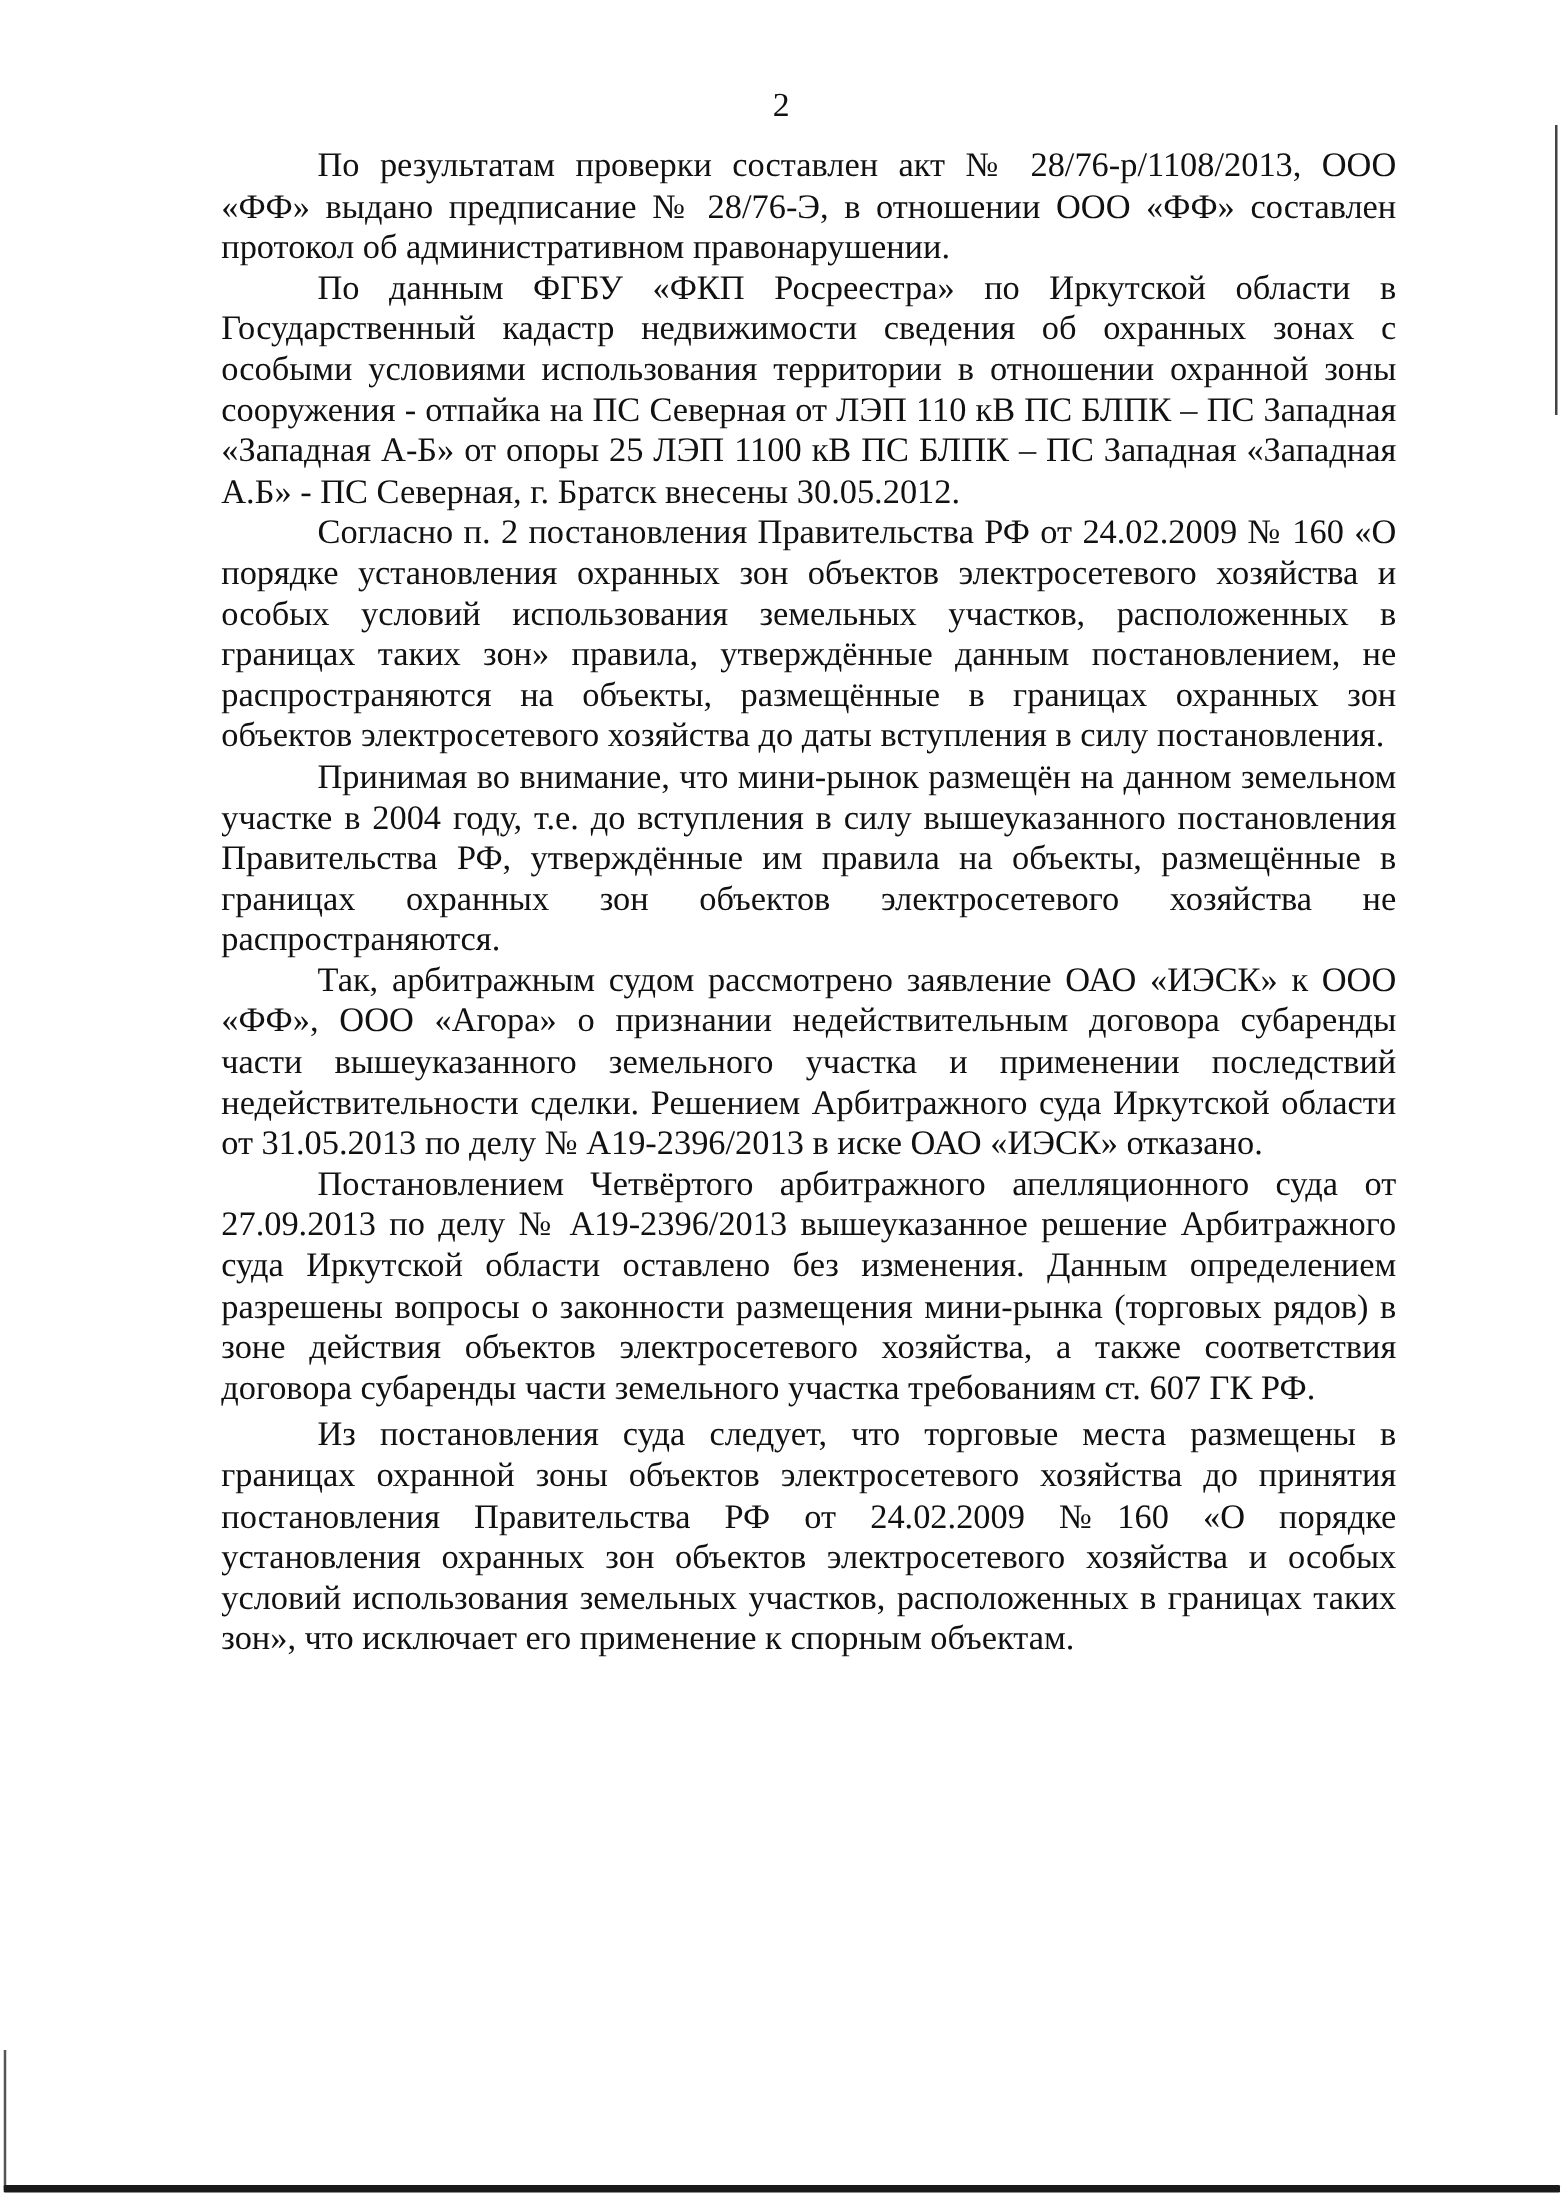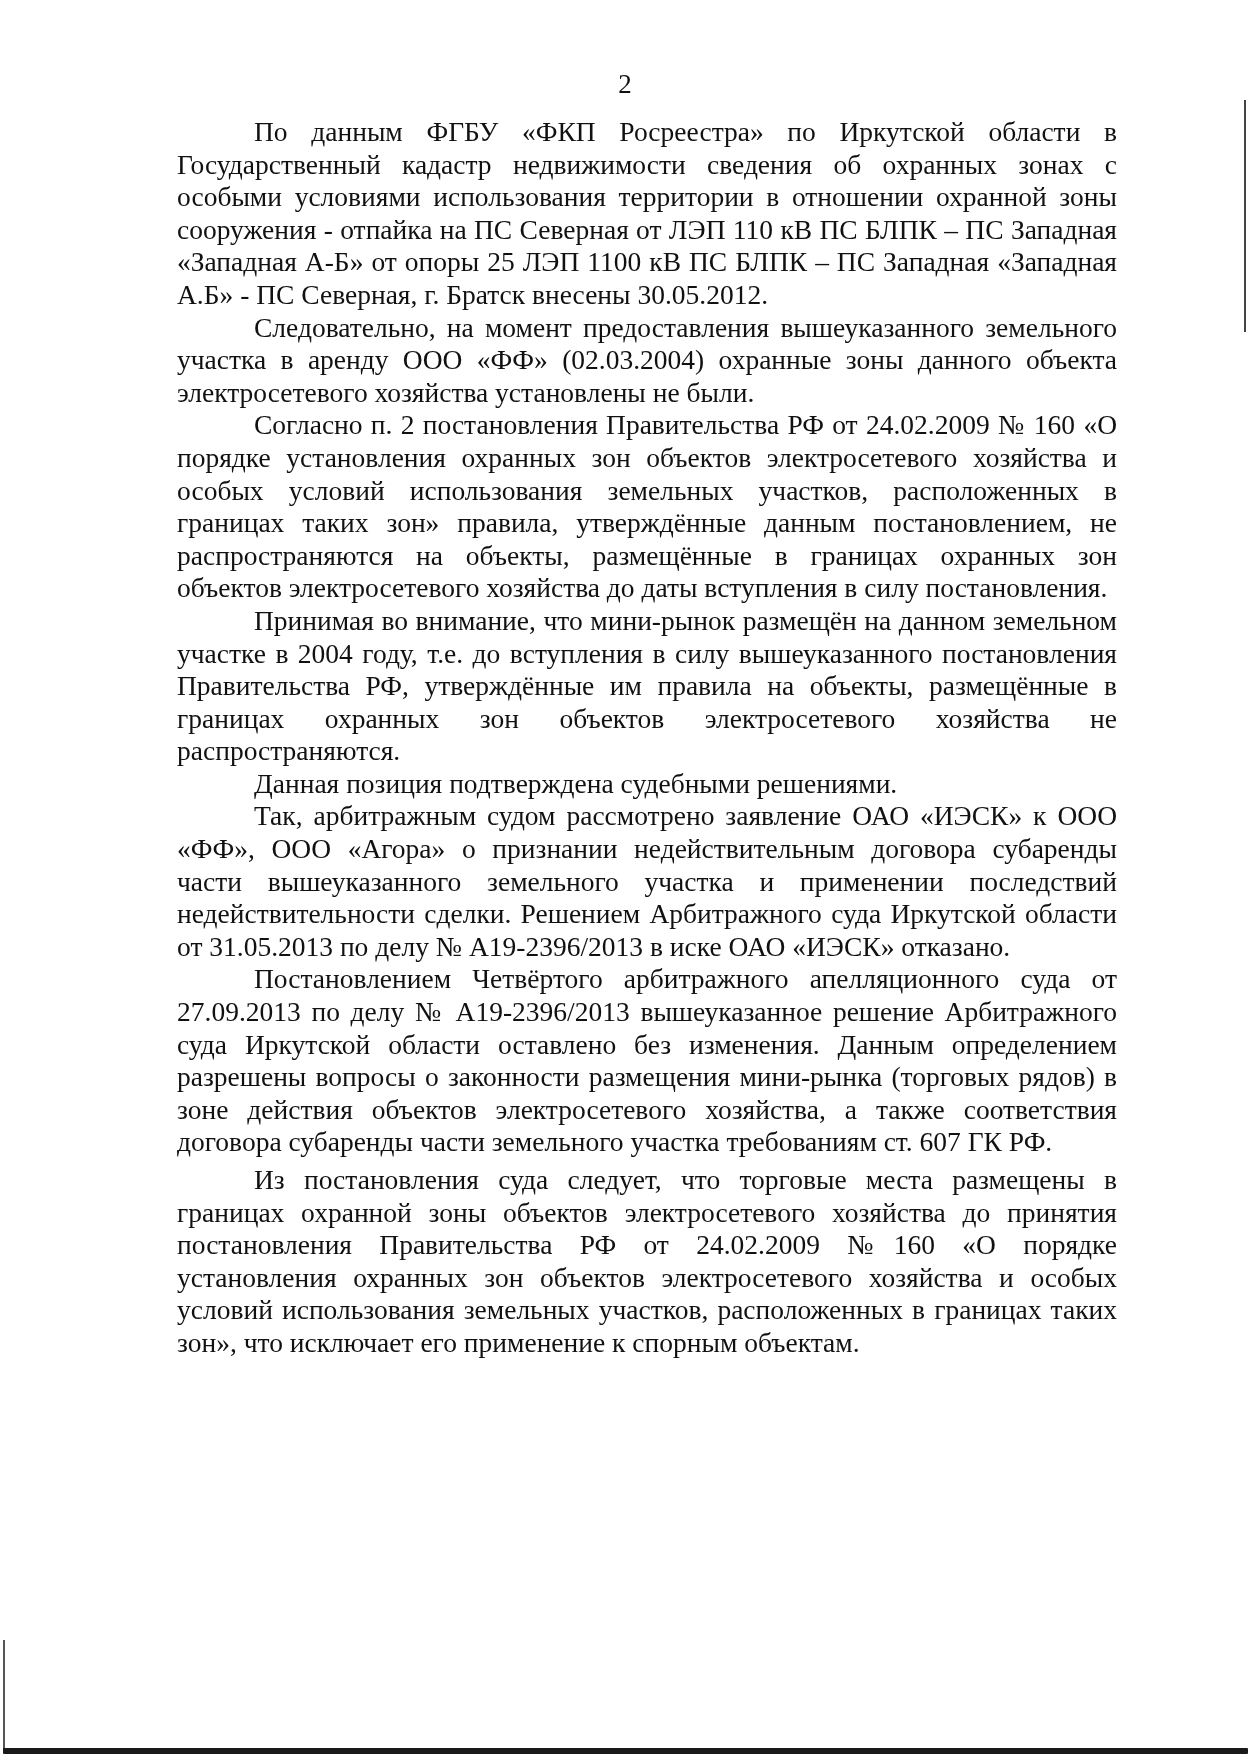--- a/index.html
+++ b/index.html
@@ -36,24 +36,23 @@
 <body>
 
 <div class="page">
   <div class="right-edge"></div>
   <div class="left-edge"></div>
   <div class="bottom-edge"></div>
 
   <div class="page-number">2</div>
 
   <div class="body-text">
+    <p class="para">По результатам проверки составлен акт № 28/76-р/1108/2013, ООО «ФФ» выдано предписание № 28/76-Э, в отношении ООО «ФФ» составлен протокол об административном правонарушении.</p>
     <p class="para">По данным ФГБУ «ФКП Росреестра» по Иркутской области в Государственный кадастр недвижимости сведения об охранных зонах с особыми условиями использования территории в отношении охранной зоны сооружения  - отпайка на ПС Северная от ЛЭП 110 кВ ПС БЛПК – ПС Западная «Западная А-Б» от опоры 25 ЛЭП 1100 кВ ПС БЛПК – ПС Западная «Западная А.Б» - ПС Северная, г. Братск внесены 30.05.2012.</p>
-    <p class="para">Следовательно, на момент предоставления  вышеуказанного земельного участка в аренду ООО «ФФ» (02.03.2004) охранные зоны данного объекта электросетевого хозяйства установлены не были.</p>
     <p class="para">Согласно п. 2 постановления Правительства РФ от 24.02.2009 № 160 «О порядке установления охранных зон объектов электросетевого хозяйства и особых условий использования земельных участков, расположенных в границах таких зон» правила, утверждённые данным постановлением, не распространяются на объекты, размещённые в границах охранных зон объектов электросетевого хозяйства до даты вступления в силу постановления.</p>
     <p class="para">Принимая во внимание, что мини-рынок размещён на данном земельном участке в 2004 году, т.е. до вступления в силу вышеуказанного постановления Правительства РФ, утверждённые им правила на объекты, размещённые в границах охранных зон объектов электросетевого хозяйства не распространяются.</p>
-    <p class="para">Данная позиция подтверждена судебными решениями.</p>
     <p class="para">Так, арбитражным судом рассмотрено заявление ОАО «ИЭСК» к ООО «ФФ», ООО «Агора» о признании недействительным договора субаренды части вышеуказанного земельного участка и применении последствий недействительности сделки. Решением Арбитражного суда Иркутской области от 31.05.2013 по делу № А19-2396/2013 в иске ОАО «ИЭСК» отказано.</p>
     <p class="para">Постановлением Четвёртого арбитражного апелляционного суда от 27.09.2013 по делу № А19-2396/2013 вышеуказанное решение Арбитражного суда Иркутской области оставлено без изменения. Данным определением разрешены вопросы о законности размещения мини-рынка (торговых рядов) в зоне действия объектов электросетевого хозяйства, а также соответствия договора субаренды части земельного участка требованиям ст. 607 ГК РФ.</p>
     <div class="gap"></div>
     <p class="para">Из постановления суда следует, что торговые места размещены в границах охранной зоны объектов электросетевого хозяйства до принятия постановления Правительства  РФ от 24.02.2009 №160 «О порядке установления охранных зон объектов электросетевого хозяйства и особых условий использования земельных участков, расположенных в границах таких зон», что исключает его применение к спорным объектам.</p>
     <div class="gap"></div>
   </div>
 </div>
 
 </body></html>

